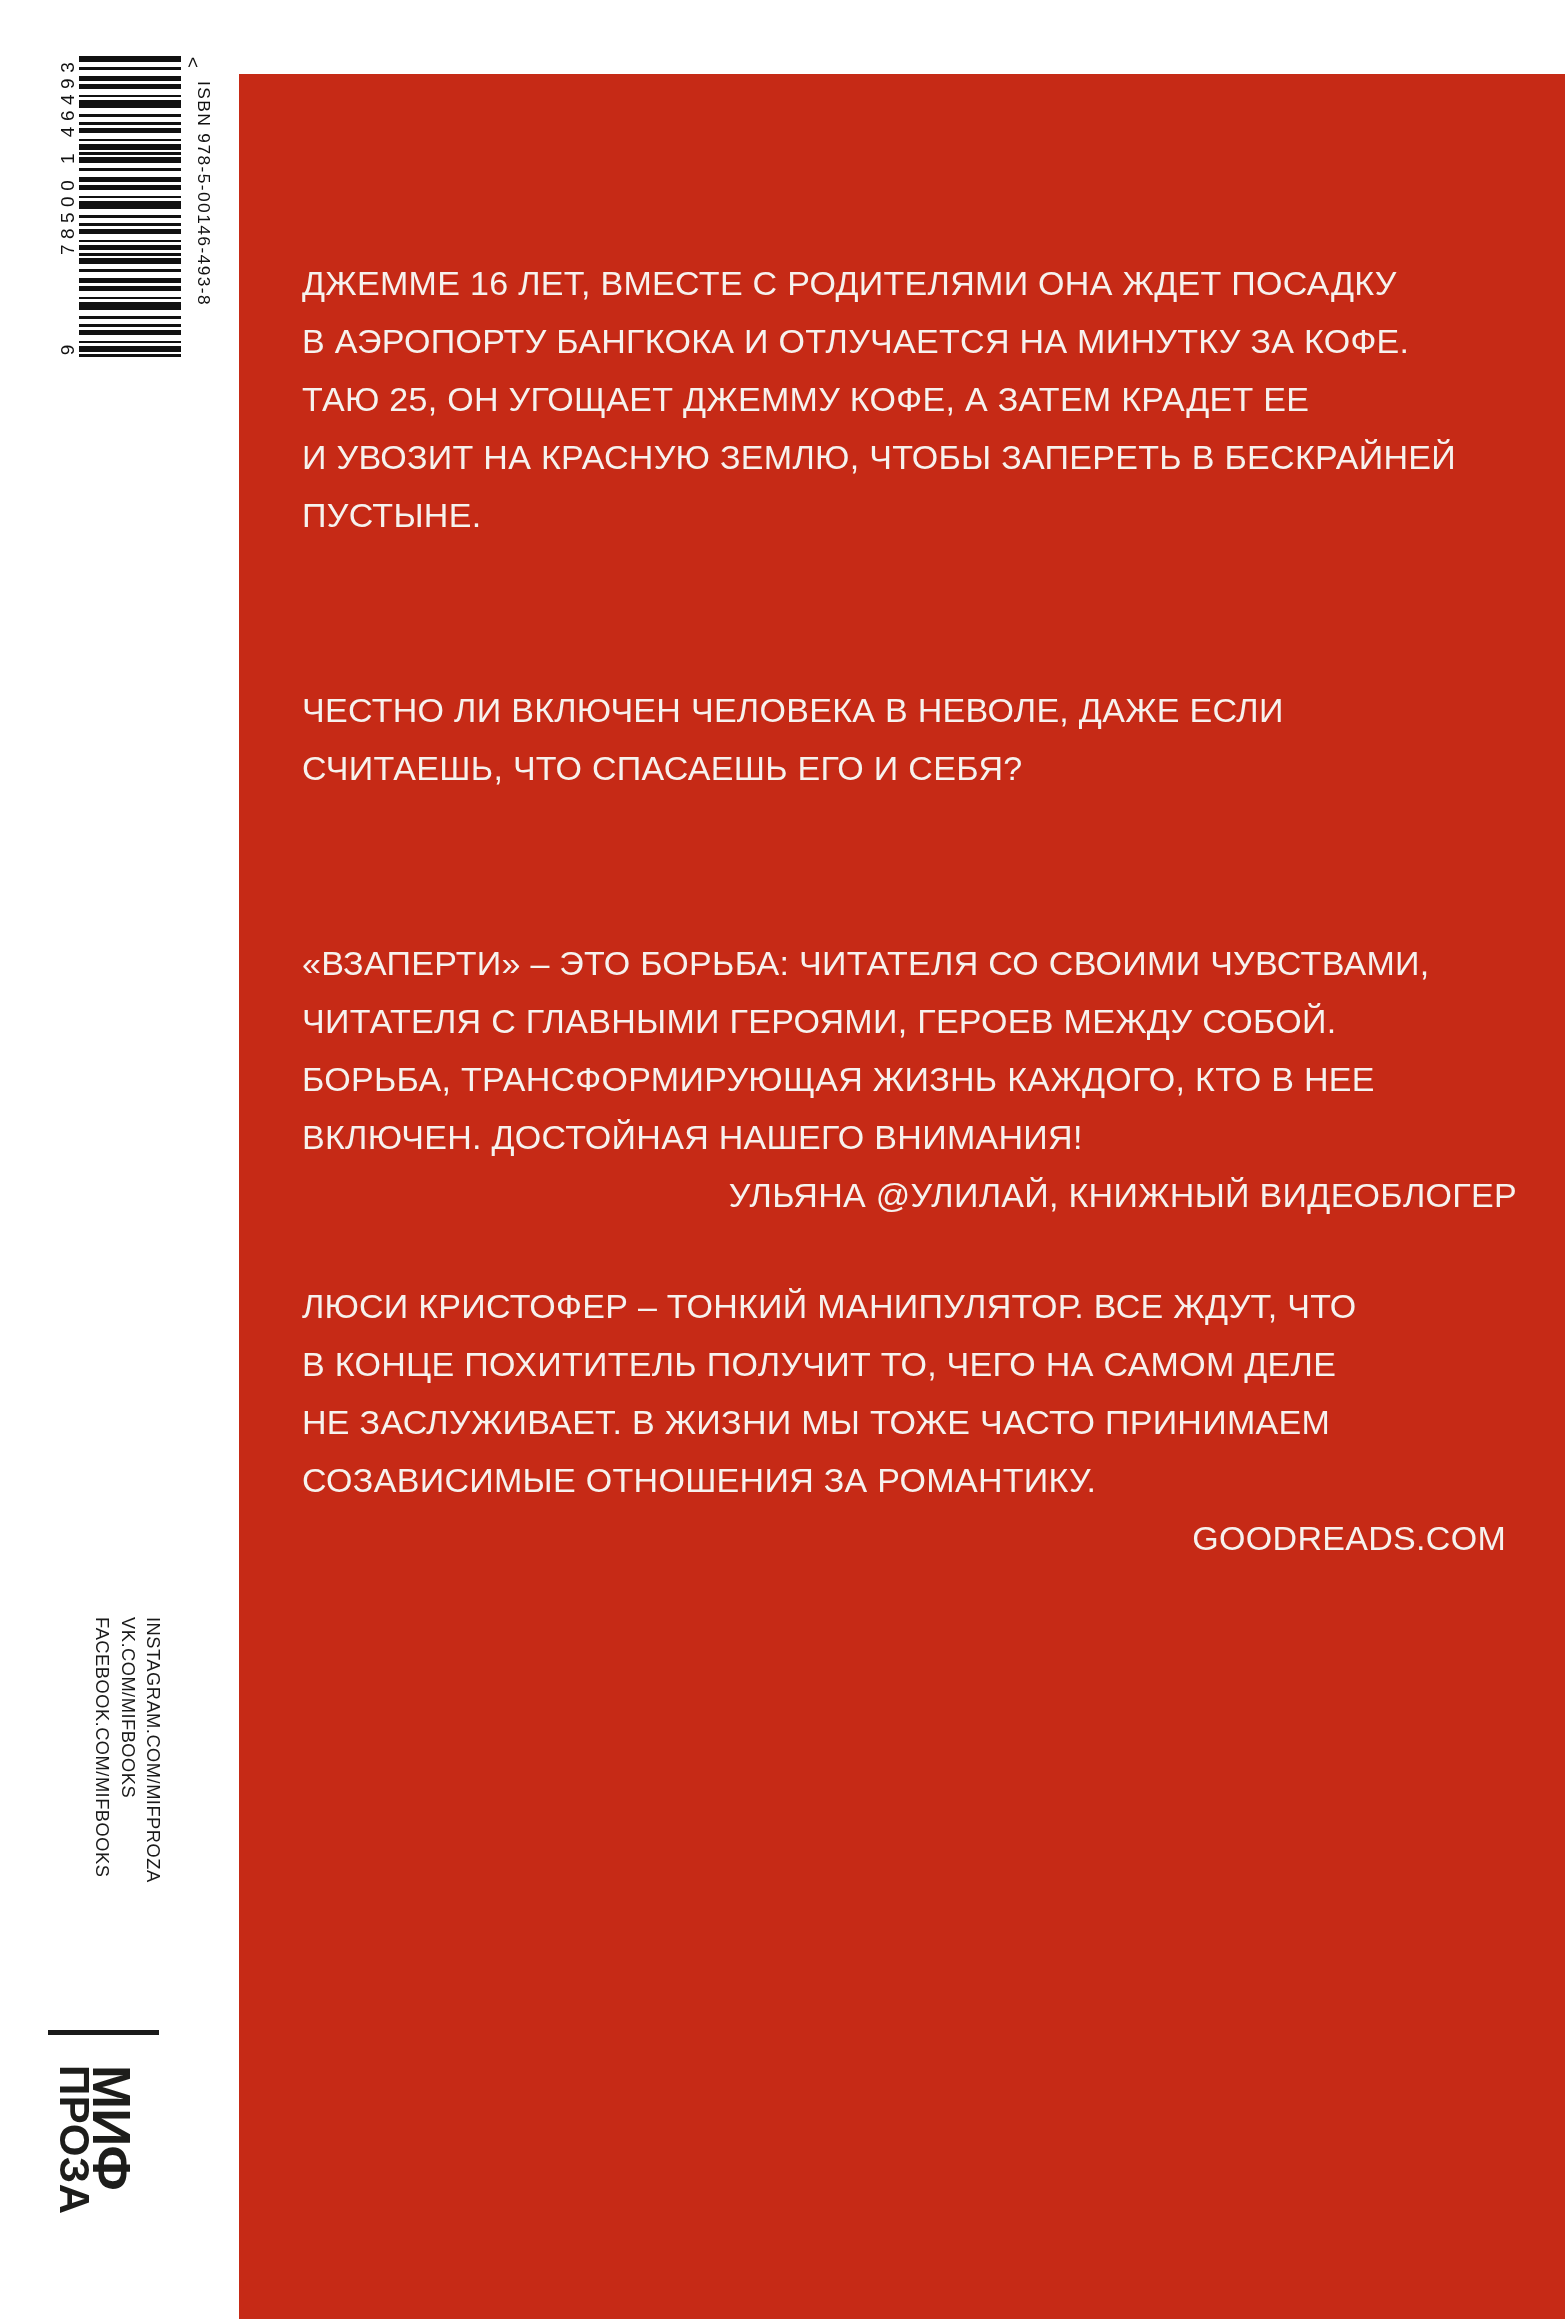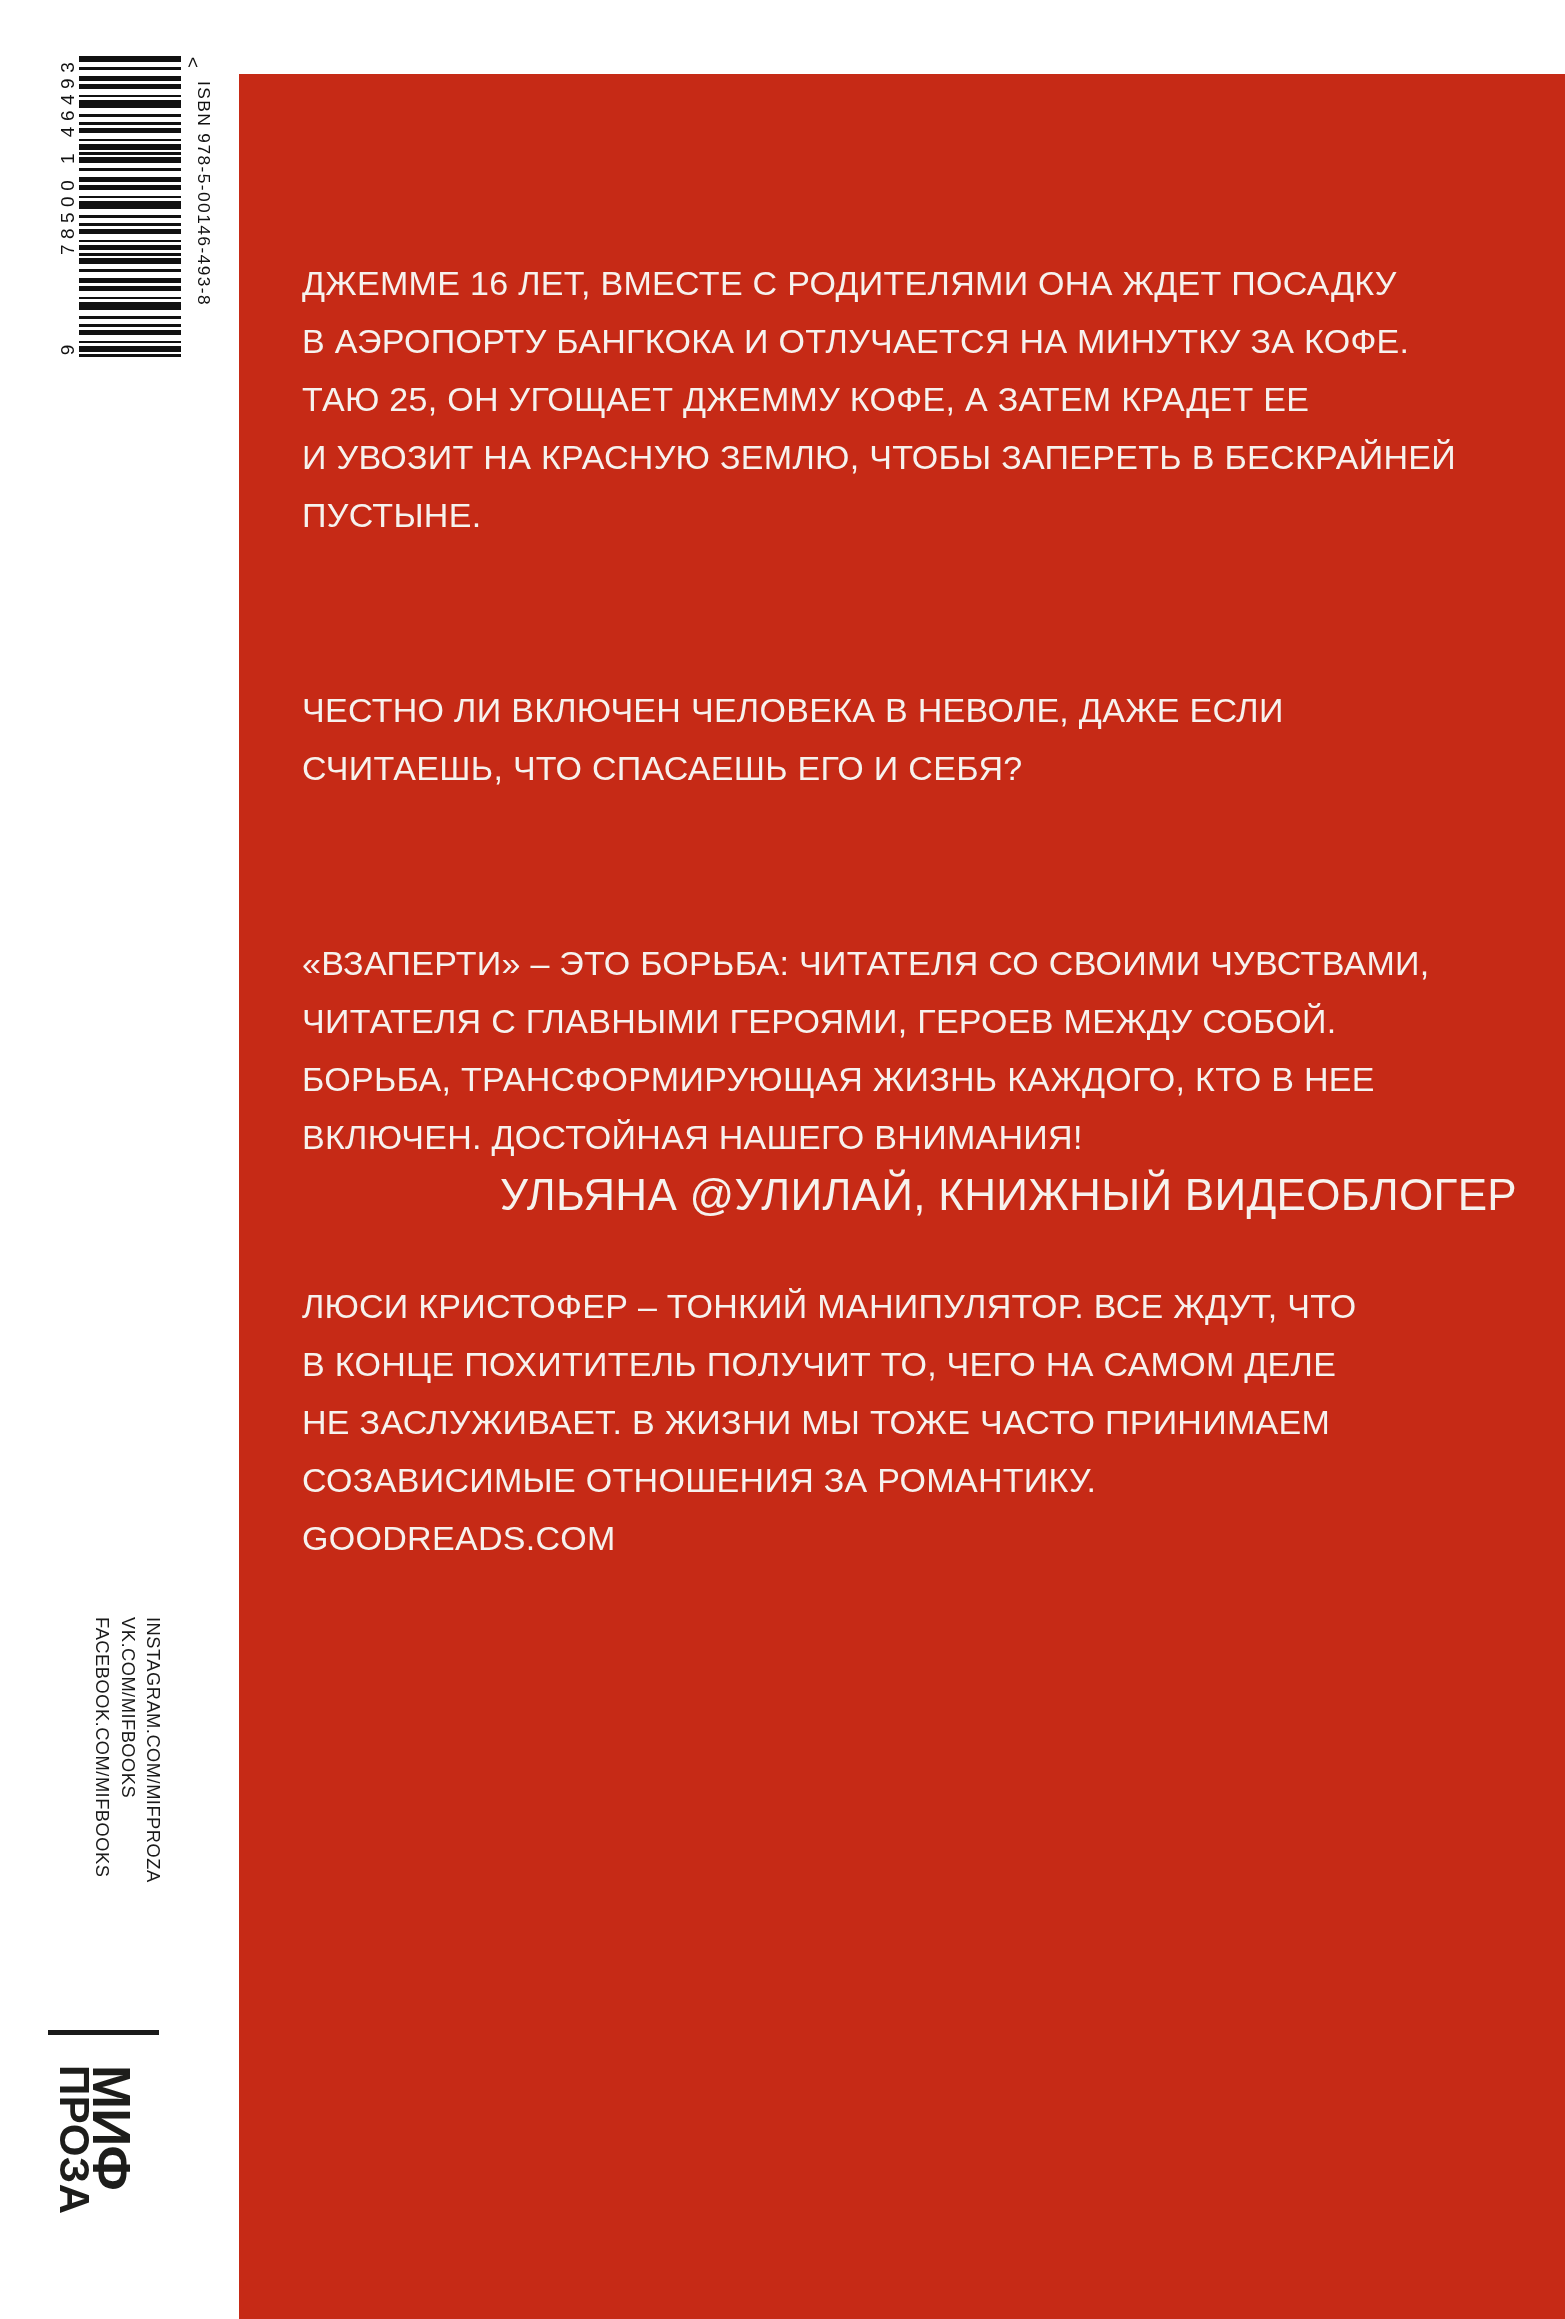--- a/index.html
+++ b/index.html
@@ -195,31 +195,32 @@
     line-height: 58px;
     letter-spacing: 0.3px;
     white-space: pre-line;
     font-family: "Liberation Sans", "DejaVu Sans", sans-serif;
   }
   .para-quote1   { margin: 0 0 0 0; text-indent: 16.4px; }
   .gap-xl  { height: 126px; }
   .gap-xxl { height: 137px; }
   .gap-md  { height: 53px; }
   .attrib {
-    font-size: 44px;
+    font-size: 34px;
     line-height: 58px;
     letter-spacing: 0.3px;
     text-align: right;
     color: #f6f2ee;
     font-family: "Liberation Sans", "DejaVu Sans", sans-serif;
   }
   .attrib-goodreads {
     font-size: 34px;
     line-height: 58px;
     letter-spacing: 0.3px;
+    text-align: right;
     padding-right: 11px;
     color: #f6f2ee;
     font-family: "Liberation Sans", "DejaVu Sans", sans-serif;
   }
 </style>
 </head>
 <body>
 
 <div id="cover-root">
 

